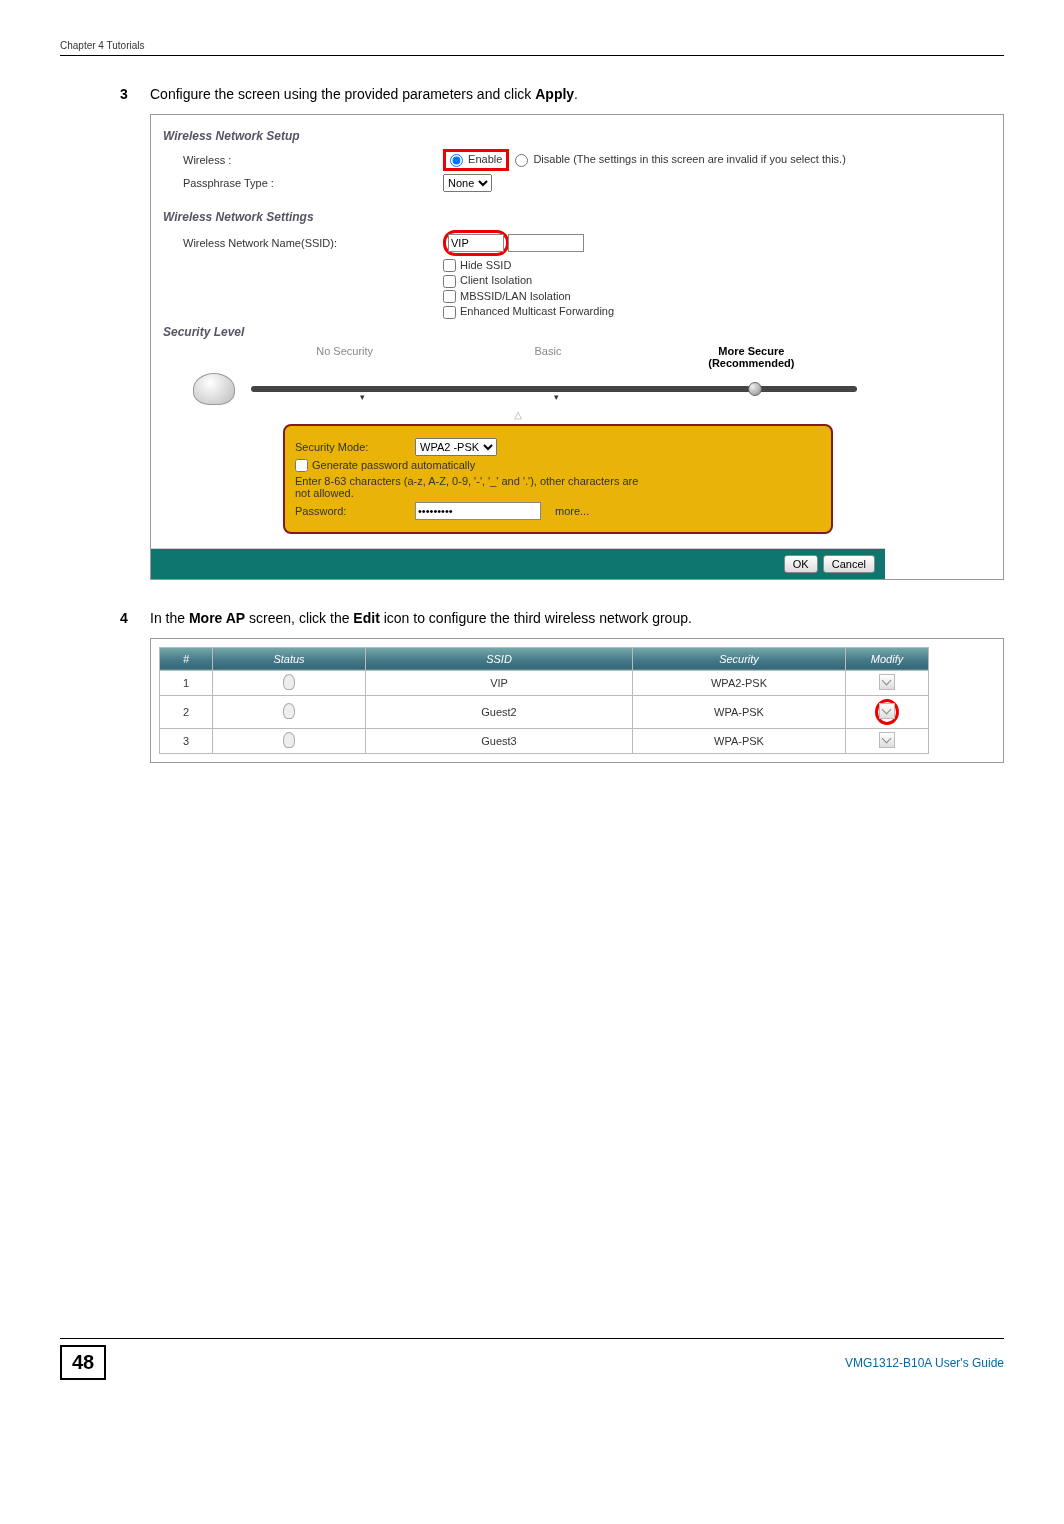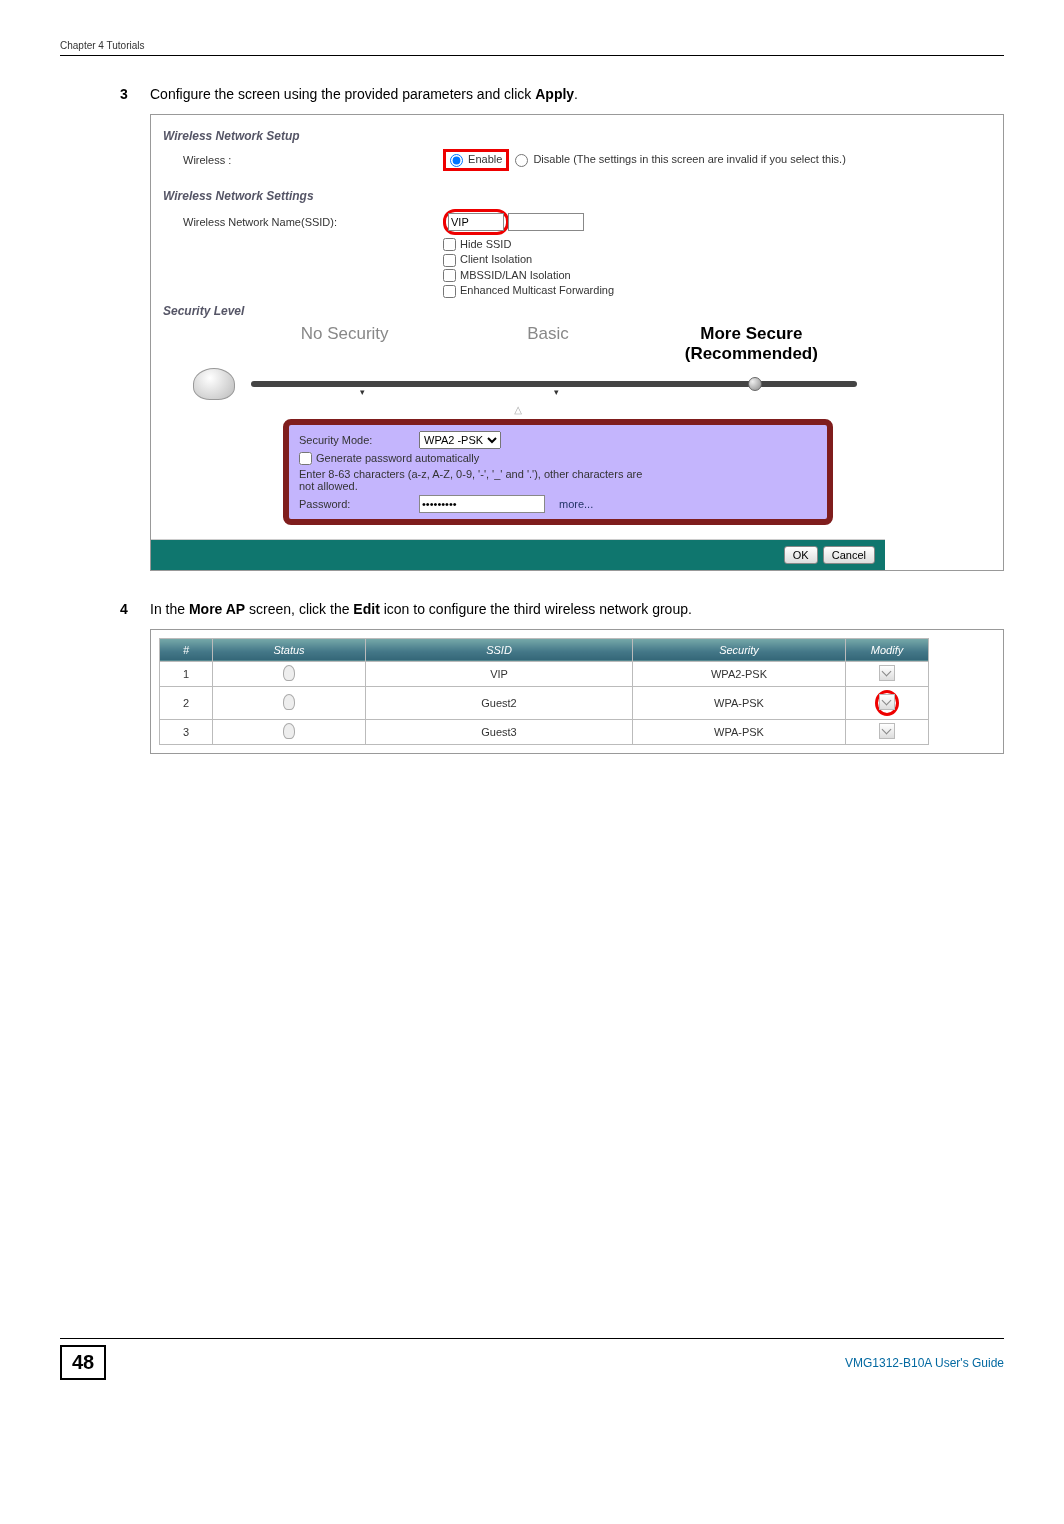--- a/index.html
+++ b/index.html
@@ -122,45 +122,45 @@
   .tick {
     position: absolute;
     top: 6px;
     font-size: 9px;
     color: #333;
   }
   .slabels {
     display: flex;
     margin-left: 80px;
     margin-right: 20px;
-    font-size: 17px;
+    font-size: 11px;
     color: #888;
   }
   .slabels div { flex:1; text-align:center; }
   .slabels .active { color:#000; font-weight: bold;}
   .handle {
     position: absolute;
     width: 12px; height: 12px;
     border-radius: 50%;
     background: radial-gradient(circle at 30% 30%, #eee, #888);
     border:1px solid #666;
     top: -4px;
   }
   .expand-arrow {
     text-align: center;
     color: #aaa;
     font-size: 10px;
     margin: 2px 0;
   }
   .redbox {
-    border: 6px solid #7f1d1d;
+    border: 2px solid #7f1d1d;
     border-radius: 8px;
     margin: 4px 40px 4px 120px;
-    padding: 3px 10px;
-    background: #c4b5fd;
+    padding: 9px 10px;
+    background: #eab308;
   }
   .redbox .r-row {
     display:flex;
     align-items:center;
     margin: 3px 0;
     font-size: 11px;
   }
   .redbox .r-lbl { width: 120px;}
   .more-link { color:#236; margin-left:14px; font-size:11px;}
   .dlg-footer {
@@ -276,20 +276,24 @@
       <div class="row">
         <span class="lbl">Wireless :</span>
         <span class="radio-circ">
           <input type="radio" checked="" style="">
           <span>Enable</span>
         </span>
         <span style="margin-left:6px;">
           <input type="radio" style="">
           <span>Disable (The settings in this screen are invalid if you select this.)</span>
         </span>
+      </div>
+      <div class="row">
+        <span class="lbl">Passphrase Type :</span>
+        <select><option>None</option></select>
       </div>
 
       <div class="sect-title" style="margin-top:18px">Wireless Network Settings</div>
       <div class="row">
         <span class="lbl">Wireless Network Name(SSID):</span>
         <span class="ssid-wrap">
           <input type="text" style="width: 50px;" value="VIP">
         </span>
           <input type="text" style="width: 70px; margin-left: -1px;">
       </div>

